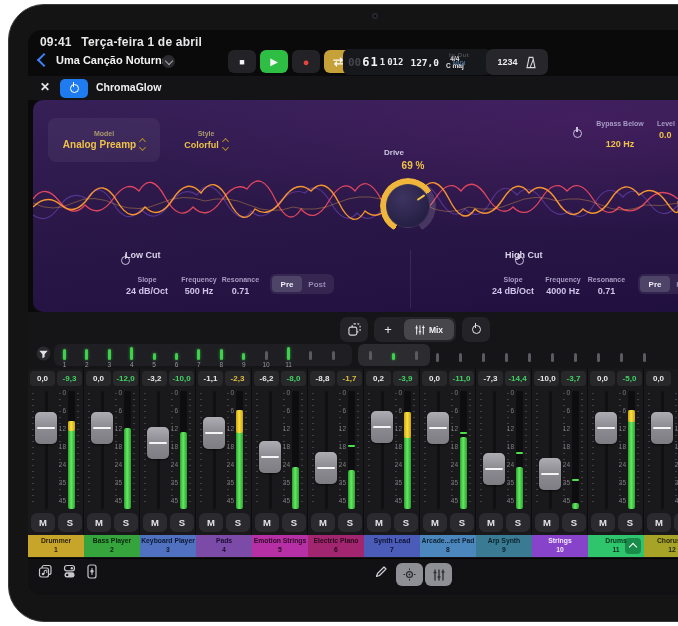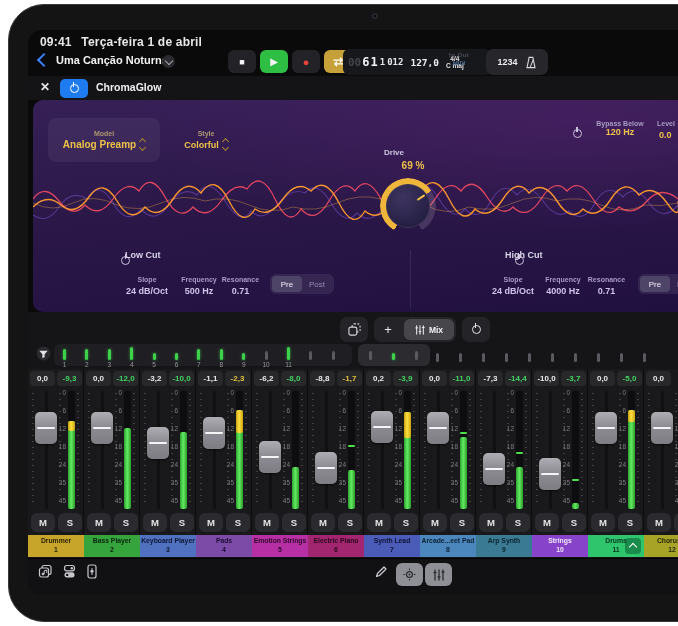--- a/index.html
+++ b/index.html
@@ -60,21 +60,21 @@
   .ring{left:347px;top:78px;width:56px;height:56px;border-radius:50%;
         background:conic-gradient(from 210deg,#f0b63c 0deg 207deg,rgba(255,255,255,.14) 207deg 300deg,transparent 300deg 360deg);
         -webkit-mask:radial-gradient(closest-side,transparent 72%,#000 73%);mask:radial-gradient(closest-side,transparent 72%,#000 73%)}
   .knob{left:353px;top:84px;width:44px;height:44px;border-radius:50%;background:radial-gradient(circle at 38% 30%,#3d3560,#272045 70%);border:1px solid rgba(255,255,255,.08);box-sizing:border-box}
   .knob .ind{position:absolute;left:50%;top:50%;width:2px;height:20px;margin-left:-1px;margin-top:-20px;transform-origin:50% 100%;transform:rotate(57deg)}
   .knob .ind:after{content:"";position:absolute;left:0;top:0;width:2px;height:9px;background:#f5c245;border-radius:1px}
   .cutdiv{left:377px;top:150px;width:1px;height:58px;background:rgba(255,255,255,.09)}
   .cuttitle{font-size:9px;font-weight:bold;color:#d9d3e8}
   .cutpwr{color:#c9c0dc}
   .prepost{top:174px;width:64px;height:20px;border-radius:6px;background:rgba(255,255,255,.08);display:flex;padding:2px;box-sizing:border-box}
-  .prepost .seg{flex:1;display:flex;align-items:center;justify-content:center;font-size:8px;font-weight:normal;border-radius:4px}
+  .prepost .seg{flex:1;display:flex;align-items:center;justify-content:center;font-size:8px;font-weight:bold;border-radius:4px}
   .prepost .on{background:#4d4468;color:#f2eefc}
   .prepost .off{color:#978ab4}
   
   .mixzone{left:0;top:282px;width:650px;height:283px;background:#151517}
   .toolbtn{top:287px;height:25px;border-radius:7px;background:#242428;display:flex;align-items:center;justify-content:center;color:#e4e4e6}
   .mixgrp{left:346px;top:287px;width:82px;height:25px;border-radius:7px;background:#242428;display:flex;align-items:center}
   .plusbtn{width:28px;text-align:center;font-size:13px;color:#e8e8ea}
   .mixbtn{position:absolute;left:30px;top:2px;width:50px;height:21px;border-radius:6px;background:#46464b;display:flex;align-items:center;justify-content:center;gap:4px;color:#f2f2f4;font-size:8.5px;font-weight:bold}
   
   .ovc{top:314px;height:22px;border-radius:6px;background:#1f1f23}
@@ -207,21 +207,21 @@
     <div class="abs plabel drive-l" style="color:#cfc6e2;font-size:8px">Drive</div>
     <div class="abs drive-v">69 %</div>
     <div class="abs ring"></div>
     <div class="abs knob">
         <span class="ind"></span>
       </div>
 
     <span class="abs pwr cutpwr" style="left:540px;top:24px"></span>
     <div class="abs" style="left:550px;top:20px;width:74px">
       <div class="plabel">Bypass Below</div>
-      <div class="pvalue" style="color:#eec24a;margin-top:0">120 Hz</div>
+      <div class="pvalue" style="color:#eec24a;margin-top:12px">120 Hz</div>
     </div>
     <div class="abs" style="left:624px;top:20px;width:60px">
       <div class="plabel" style="text-align:left">Level</div>
       <div class="pvalue" style="color:#eec24a;margin-top:3px;text-align:left;padding-left:2px">0.0</div>
     </div>
 
     <div class="abs cutdiv"></div>
 
     
     <span class="abs pwr cutpwr" style="left:75px;top:151px"></span>

